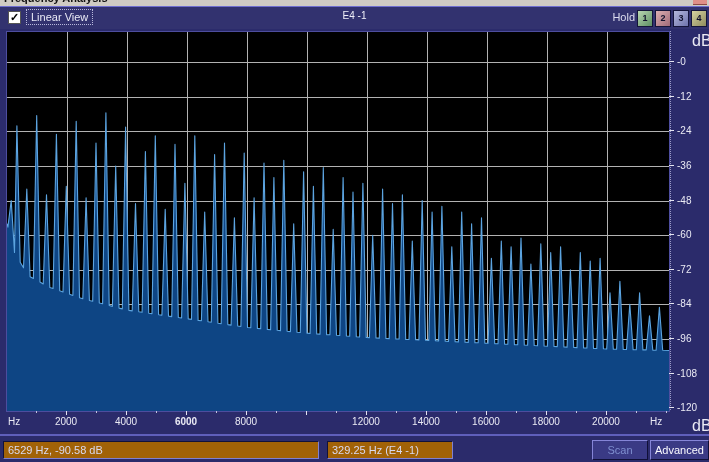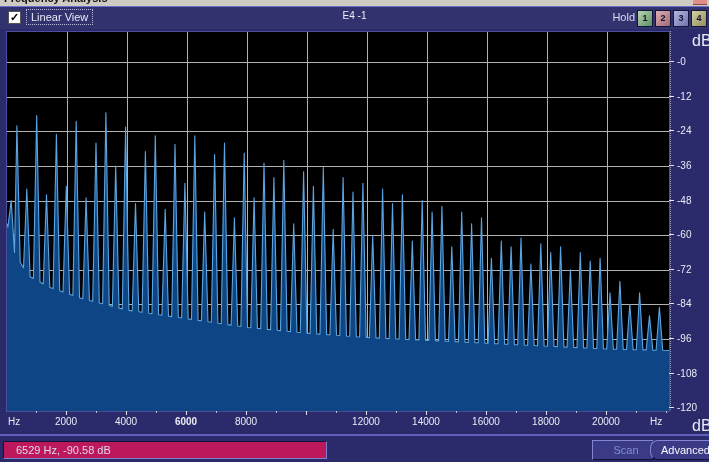--- a/index.html
+++ b/index.html
@@ -36,34 +36,34 @@
 
   .yaxis{position:absolute;left:668px;top:0px;width:41px;height:404px;}
   .ydots{position:absolute;left:2px;top:2px;height:379px;width:0;border-left:1px dotted #9a9ac6;}
   .ytick{position:absolute;left:1px;width:5px;height:1px;background:#e2e2ee;}
   .ylab{position:absolute;left:9px;font-size:10px;color:#eaeaf4;transform:translateY(-50%);white-space:nowrap;}
   .yend{position:absolute;left:24px;font-size:16px;color:#eaeaf4;white-space:nowrap;}
 
   
   .statusbar{position:absolute;left:0;top:434px;width:709px;height:28px;background:#2b2b6b;
        border-top:2px solid #5f5fbc;}
-  .panel{position:absolute;top:5px;height:16px;background:#be185d;color:#dadaf0;font-size:11px;
-       line-height:16px;padding-left:12px;
+  .panel{position:absolute;top:5px;height:16px;background:#a16207;color:#dadaf0;font-size:11px;
+       line-height:16px;padding-left:4px;
        border-top:1px solid #12123a;border-left:1px solid #12123a;
        border-bottom:1px solid #8080d0;border-right:1px solid #8080d0;}
   .combo{position:absolute;left:460px;top:4px;width:123px;height:18px;background:#22225e;
        border:1px solid #d4d4e6;color:#eaeaf6;font-size:11px;line-height:18px;padding-left:6px;box-sizing:content-box;}
   .combo-arrow{position:absolute;right:1px;top:1px;width:17px;height:16px;background:#cfcbc3;
        border-top:1px solid #fff;border-left:1px solid #fff;border-right:1px solid #5a5a5a;border-bottom:1px solid #5a5a5a;
        text-align:center;font-size:8px;line-height:16px;color:#000;}
   .btn{position:absolute;top:4px;height:18px;background:#3a3a85;font-size:11px;text-align:center;line-height:18px;
        border-top:1px solid #8585d8;border-left:1px solid #8585d8;
-       border-bottom:1px solid #101038;border-right:1px solid #101038;padding-left:6px;}
+       border-bottom:1px solid #101038;border-right:1px solid #101038;}
   .btn.scan{left:592px;width:54px;color:#7f8fd0;}
-  .btn.adv{left:650px;width:57px;color:#fafaff;border-radius:8px;}
+  .btn.adv{left:650px;width:57px;color:#fafaff;}
 </style>
 </head>
 <body>
 
 <div class="screen">
 
   <div class="titlebar">
     <span>Frequency Analysis</span>
     <div class="close-frag"></div>
   </div>
@@ -167,17 +167,18 @@
         <div class="ylab" style="top: 344px;">-108</div>
         <div class="ytick" style="top: 378px;"></div>
         <div class="ylab" style="top: 378px;">-120</div>
         <div class="yend" style="top: 3px;">dB</div>
         <div class="yend" style="top: 388px;">dB</div>
       </div>
   </div>
 
   <div class="statusbar">
     <div class="panel" style="left:3px;width:310px;">6529 Hz, -90.58 dB</div>
+    <div class="panel" style="left:327px;width:120px;">329.25 Hz (E4 -1)</div>
     <div class="btn scan">Scan</div>
     <div class="btn adv">Advanced</div>
   </div>
 
 </div>
 
 </body></html>

